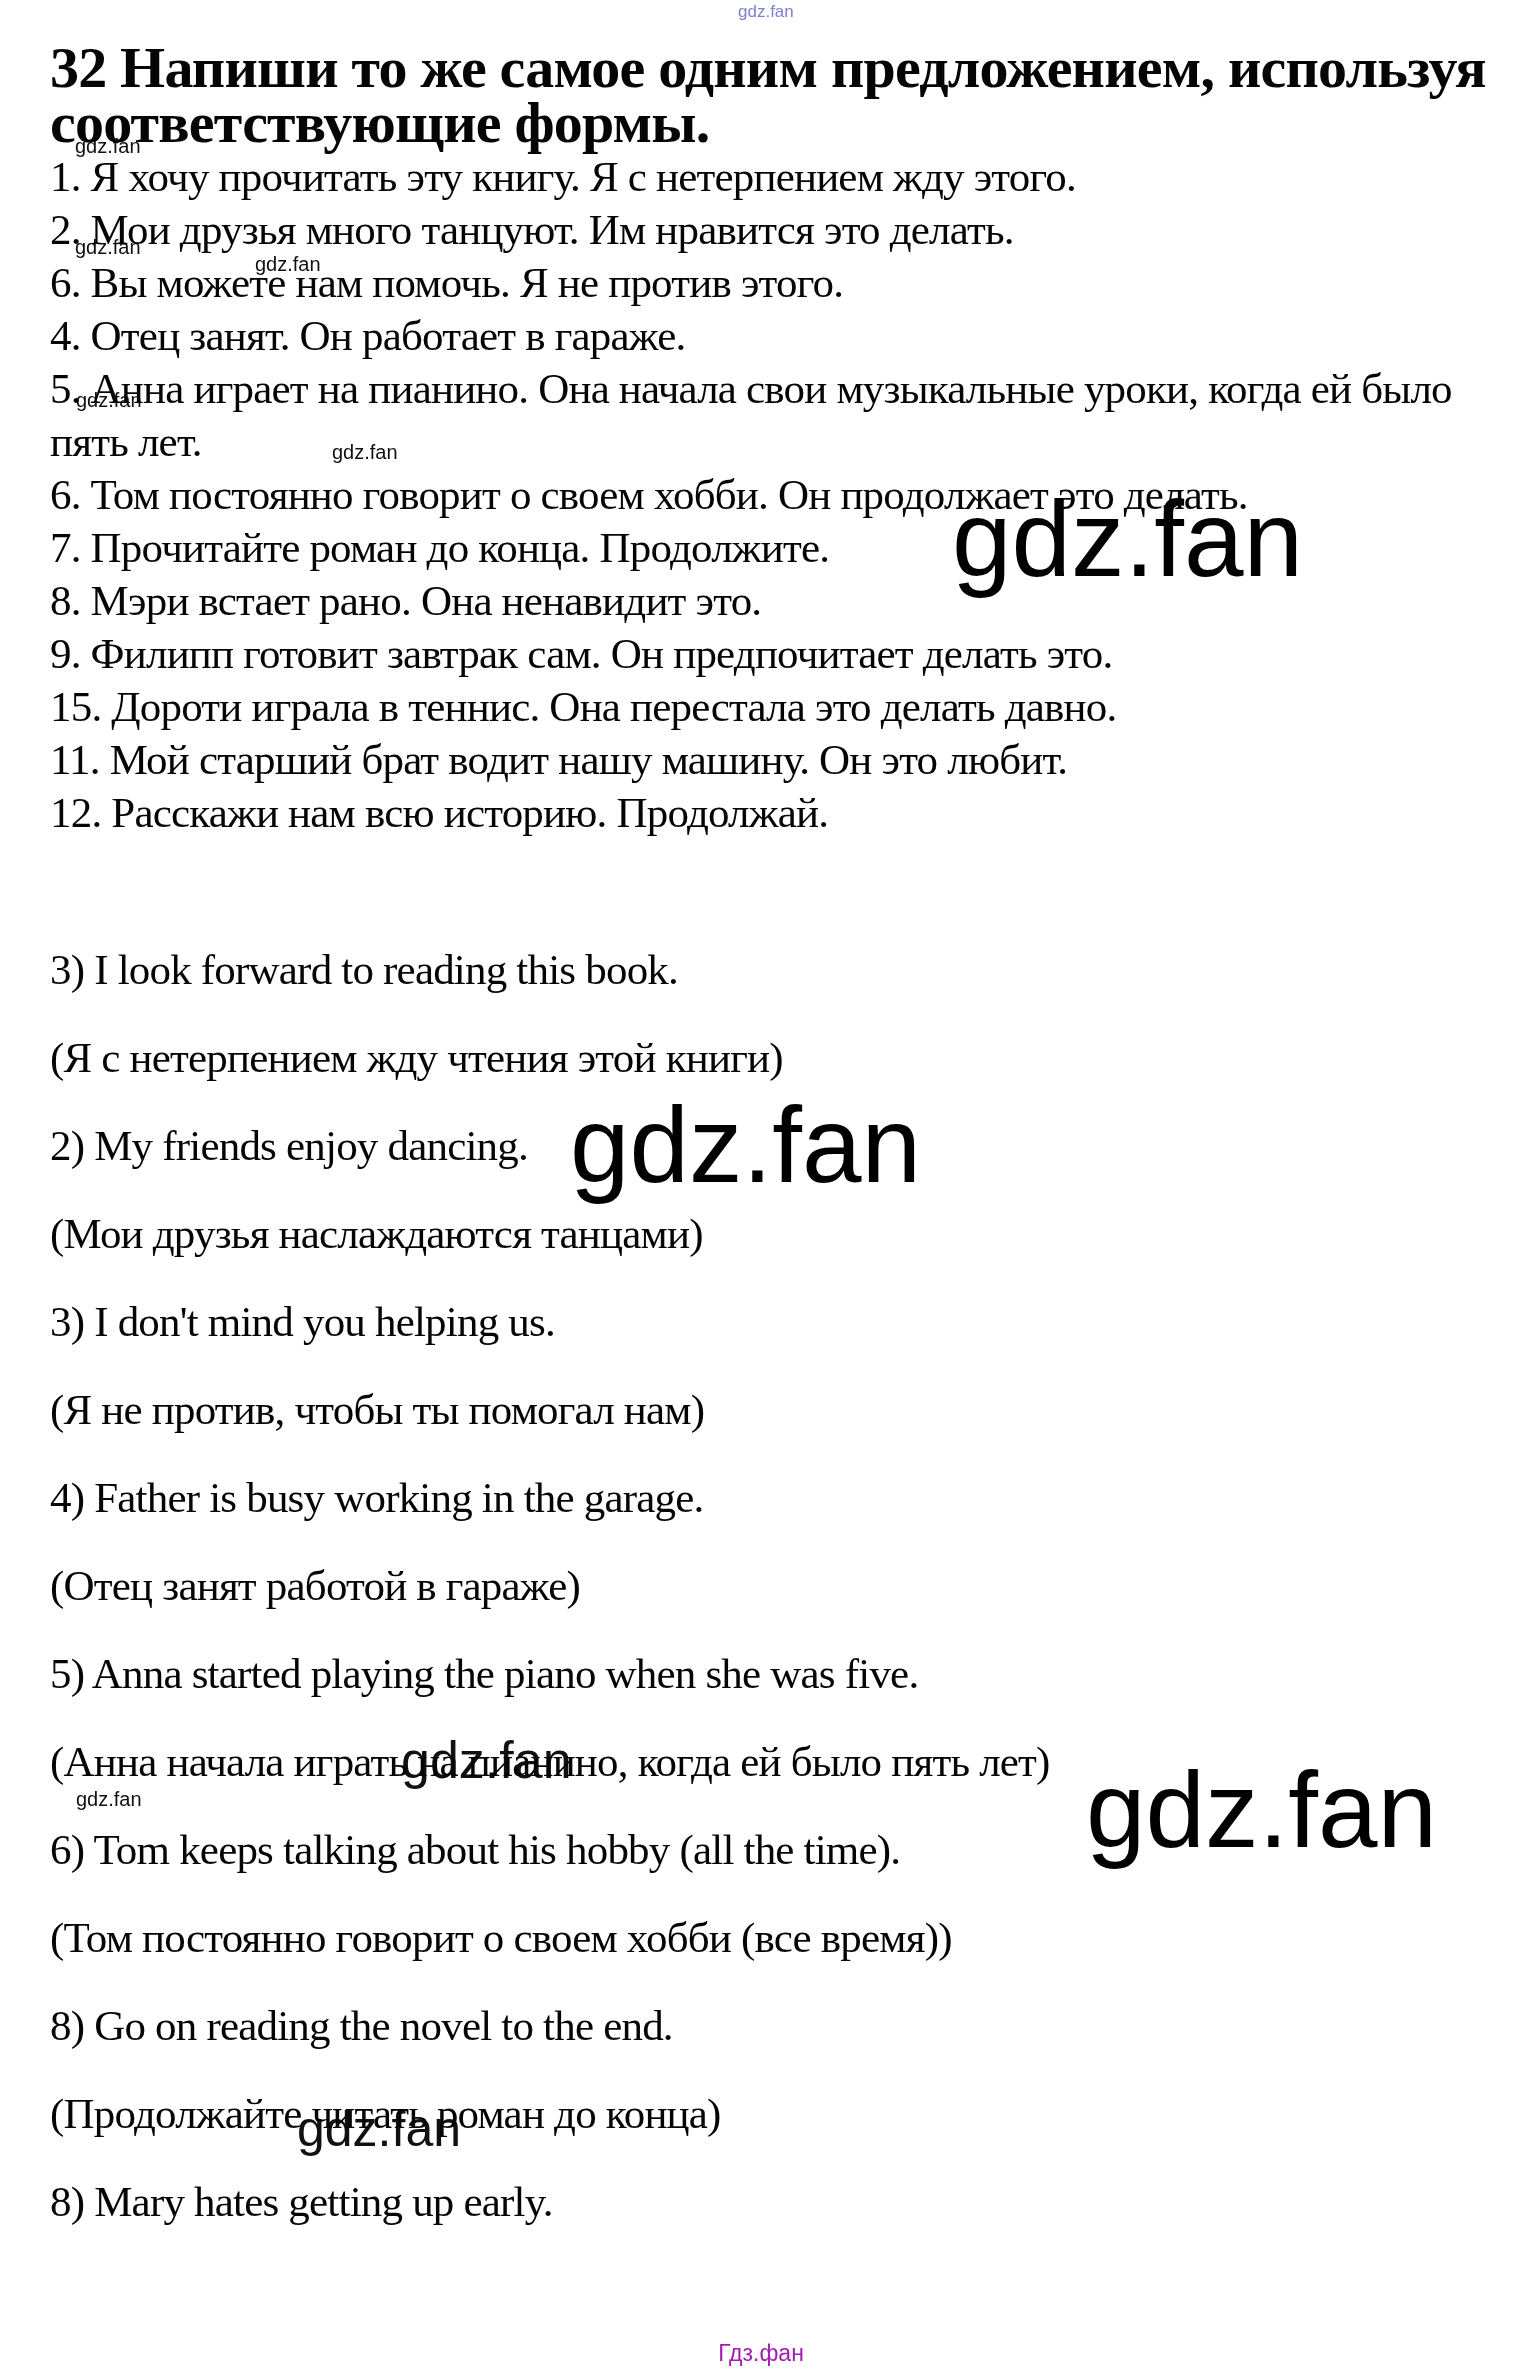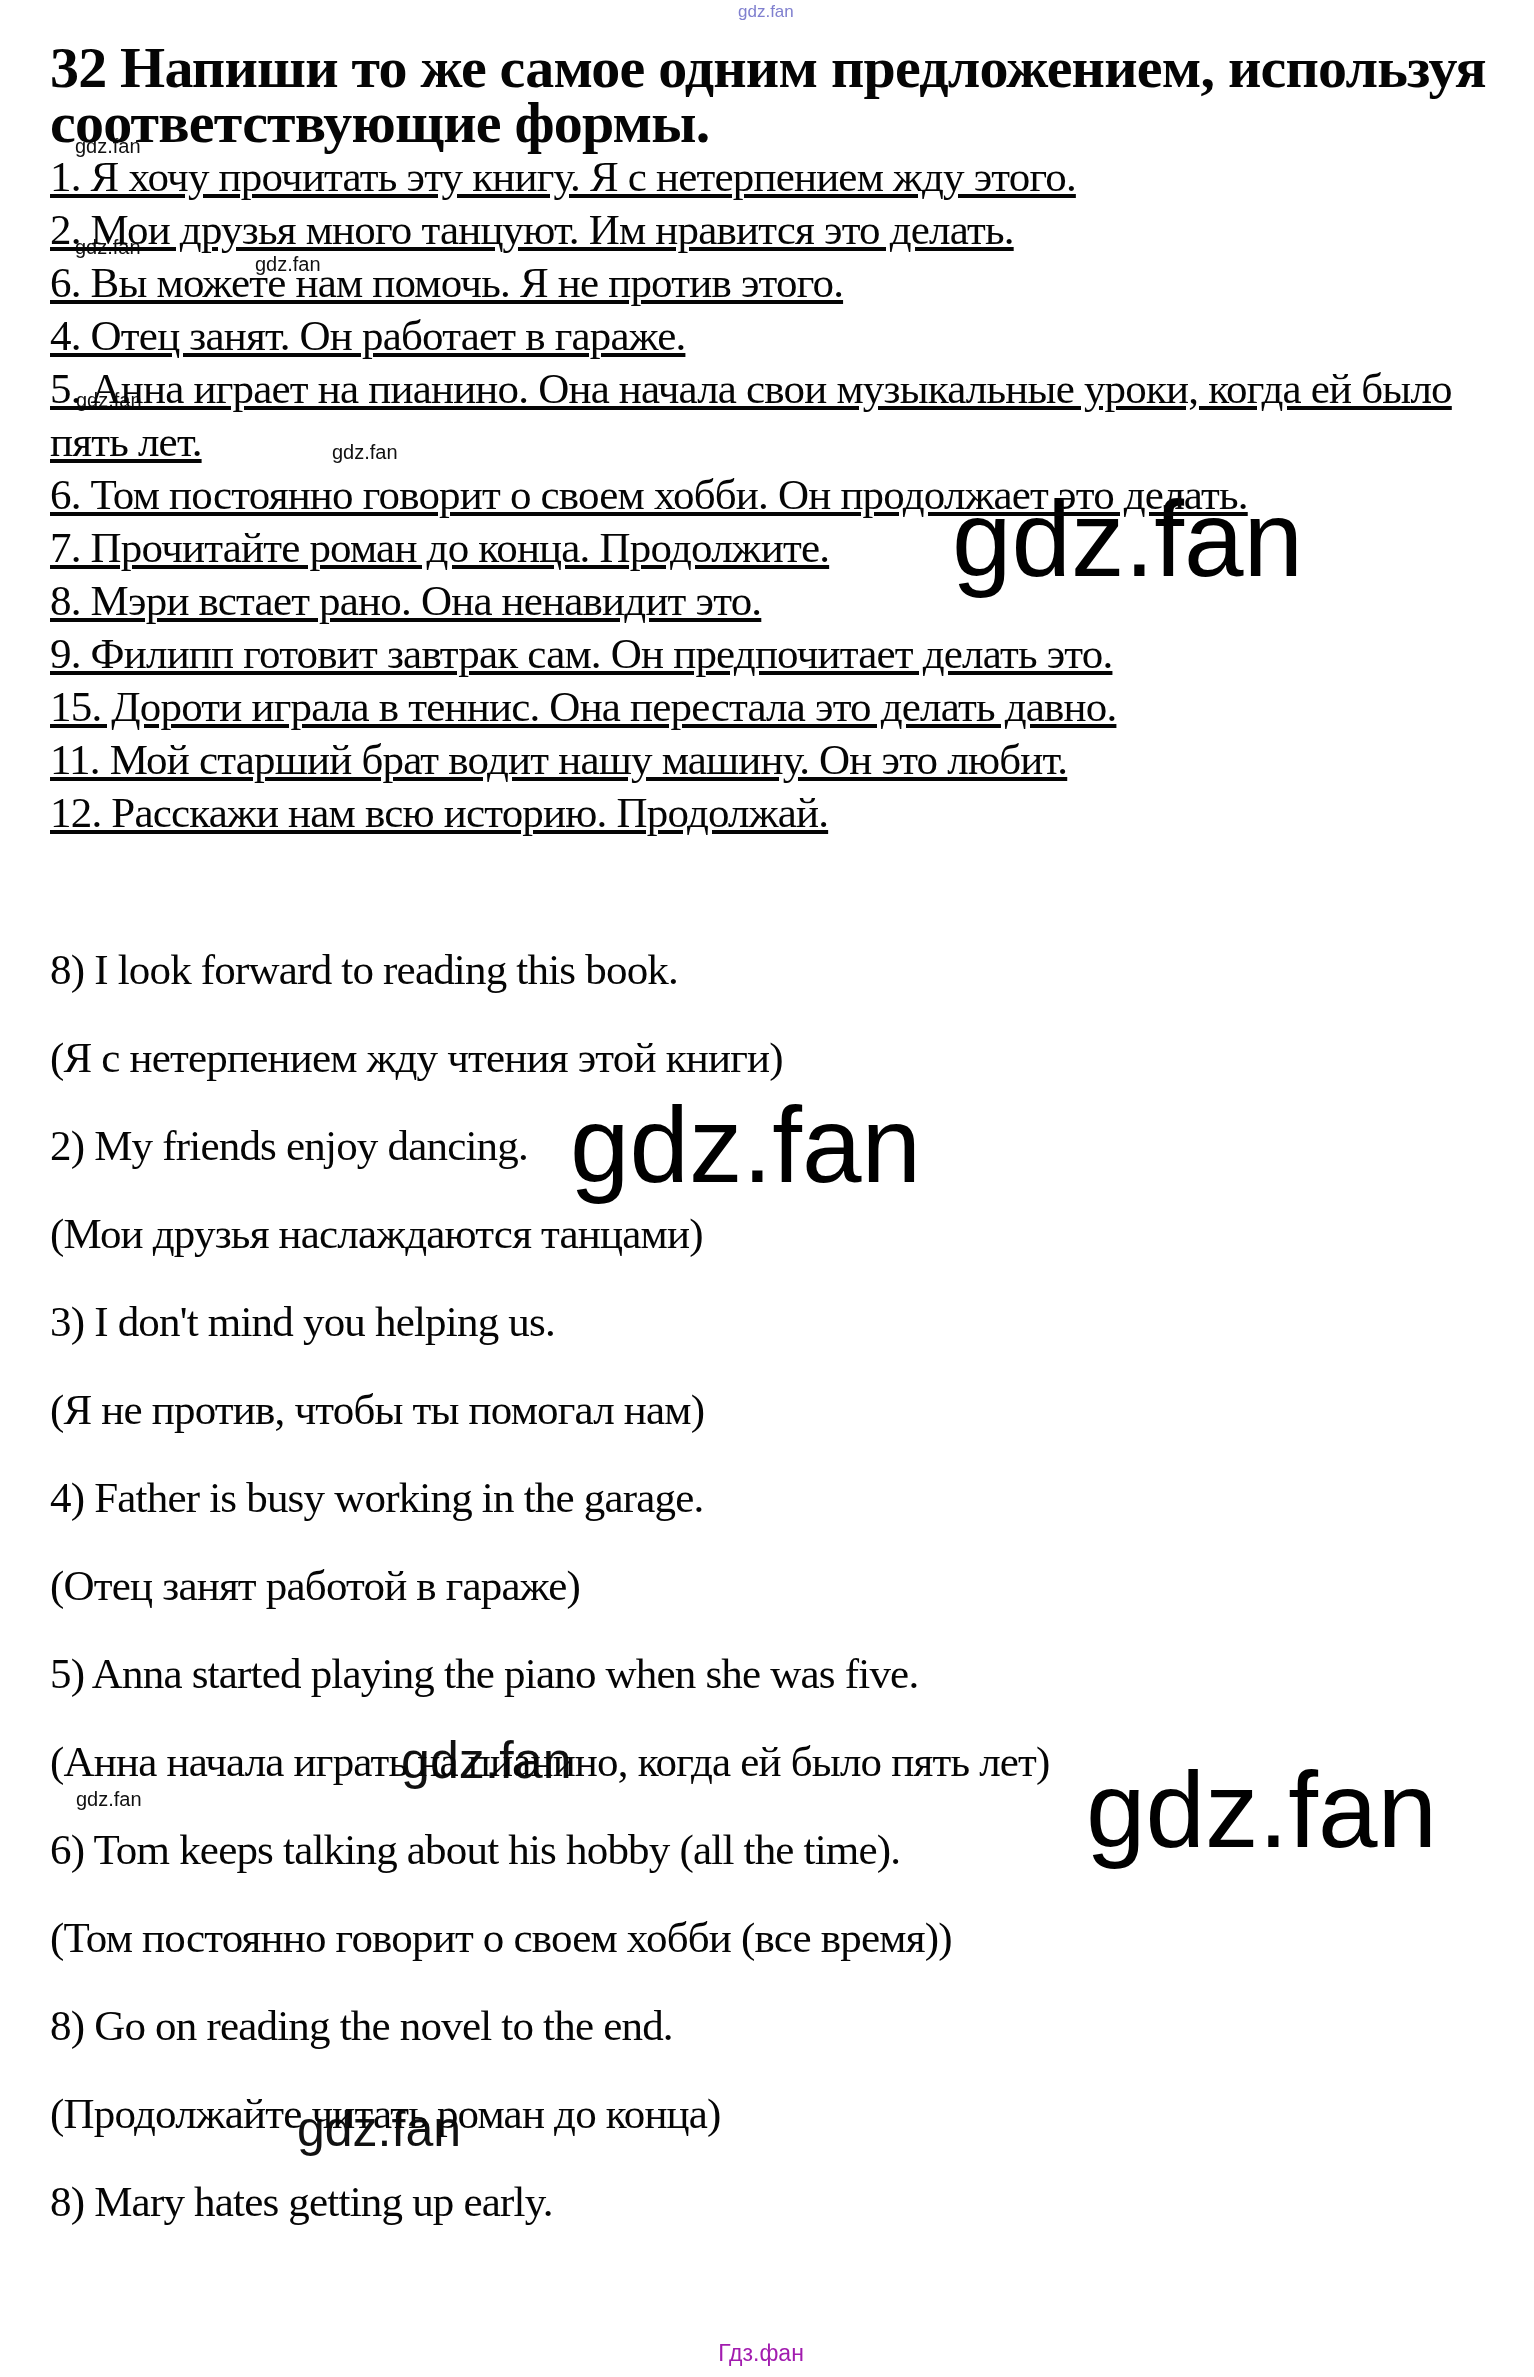--- a/index.html
+++ b/index.html
@@ -29,21 +29,21 @@
   }
   .task-list {
     position: absolute;
     left: 50px;
     top: 150px;
     width: 1476px;
     font-size: 43px;
     line-height: 53px;
     letter-spacing: -0.8px;
   }
-  .task-line { margin: 0; text-decoration: underline; }
+  .task-line { margin: 0; }
   .answers {
     position: absolute;
     left: 50px;
     top: 948px;
     width: 1476px;
     font-size: 43px;
     letter-spacing: -0.8px;
   }
   .answers .line {
     line-height: 44px;
@@ -116,21 +116,21 @@
     <div class="task-line">7. Прочитайте роман до конца. Продолжите.</div>
     <div class="task-line">8. Мэри встает рано. Она ненавидит это.</div>
     <div class="task-line">9. Филипп готовит завтрак сам. Он предпочитает делать это.</div>
     <div class="task-line">15. Дороти играла в теннис. Она перестала это делать давно.</div>
     <div class="task-line">11. Мой старший брат водит нашу машину. Он это любит.</div>
     <div class="task-line">12. Расскажи нам всю историю. Продолжай.</div>
   </div>
 
   <div class="answers">
     <div class="answer">
-      <div class="line">8) I look forward to reading this book.</div>
+      <div class="line">3) I look forward to reading this book.</div>
       <div class="line">(Я с нетерпением жду чтения этой книги)</div>
     </div>
     <div class="answer">
       <div class="line">2) My friends enjoy dancing.</div>
       <div class="line">(Мои друзья наслаждаются танцами)</div>
     </div>
     <div class="answer">
       <div class="line">3) I don't mind you helping us.</div>
       <div class="line">(Я не против, чтобы ты помогал нам)</div>
     </div>

